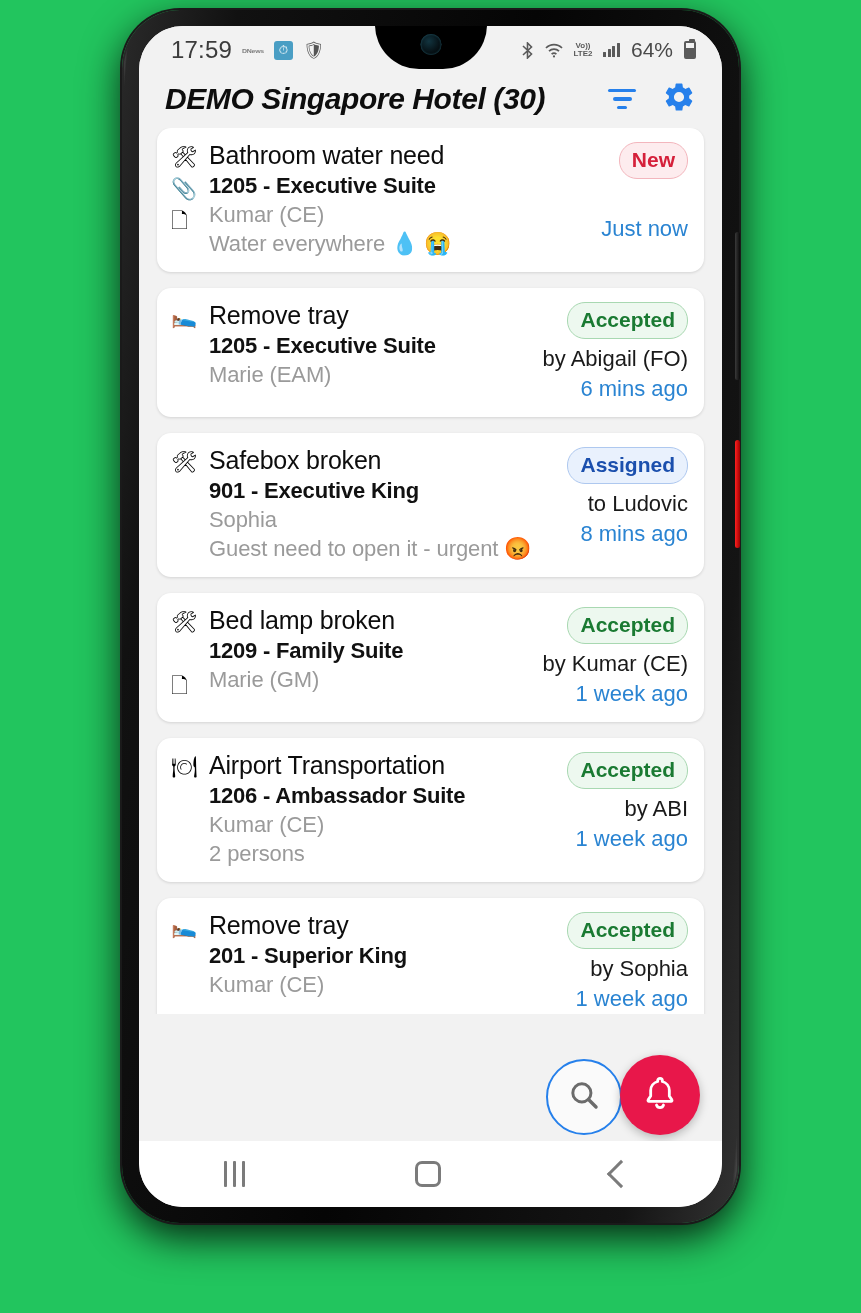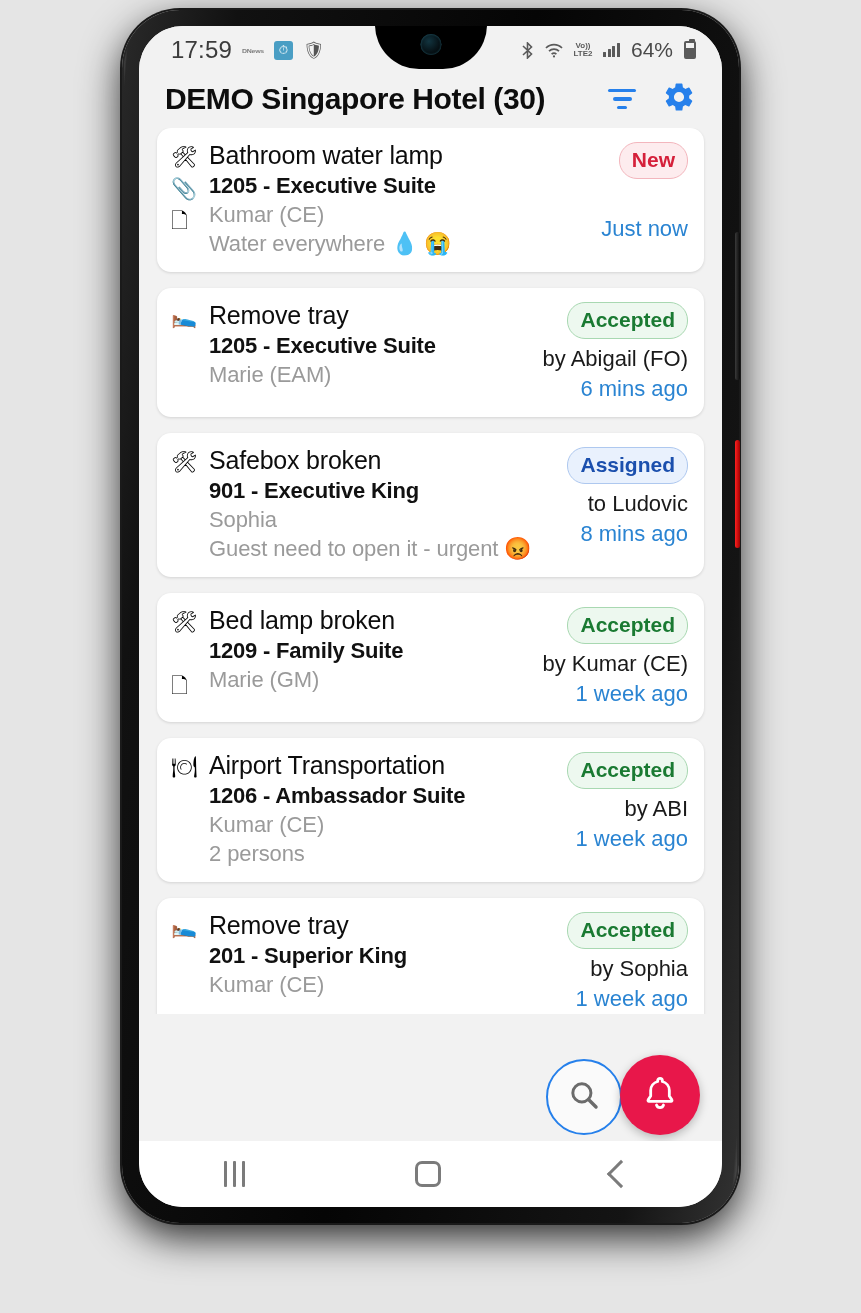--- a/index.html
+++ b/index.html
@@ -2,21 +2,21 @@
 <html><head>
 <meta charset="utf-8">
 <style>
   * { box-sizing: border-box; margin: 0; padding: 0; }
   html, body {
     width: 861px; height: 1313px;
     background: #000;
     font-family: "Liberation Sans", sans-serif;
     overflow: hidden;
   }
-  #stage { position: relative; width: 861px; height: 1313px; background: #e5e5e5; }
+  #stage { position: relative; width: 861px; height: 1313px; background: #22c55e; }
 
   
   .phone-frame {
     position: absolute;
     left: 122px; top: 10px;
     width: 617px; height: 1213px;
     border-radius: 58px;
     background: linear-gradient(100deg,#2a2a2a 0%,#111 14%,#050505 50%,#141414 86%,#333 100%);
     box-shadow: 0 0 0 2px #1a1a1a, 0 14px 40px rgba(0,0,0,.85);
   }
@@ -105,20 +105,21 @@
 
   
   .app-header {
     display: flex; align-items: center; justify-content: space-between;
     padding: 6px 26px 10px 26px;
     background: #f2f2f2;
   }
   .app-title {
     font-size: 30px; font-weight: 700; color: #0d0d0d; letter-spacing: -.4px;
     white-space: nowrap;
+    font-style: italic;
   }
   .hdr-actions { display: flex; align-items: center; gap: 26px; }
   .icon-btn { display:flex; align-items:center; justify-content:center; cursor:pointer; }
   .filter-icon { display: flex; flex-direction: column; align-items: center; gap: 5px; }
   .filter-icon span { display: block; height: 3.5px; background: #2680eb; border-radius: 2px; }
   .filter-icon span:nth-child(1){ width: 28px; }
   .filter-icon span:nth-child(2){ width: 19px; }
   .filter-icon span:nth-child(3){ width: 10px; }
 
   
@@ -300,21 +301,21 @@
 
     <div class="list">
 
       <div class="card">
         <div class="card-icons">
           <span class="c-ic">🛠</span>
           <span class="c-ic">📎</span>
           <span class="c-ic">🗋</span>
         </div>
         <div class="card-main">
-          <div class="c-title">Bathroom water lamp</div>
+          <div class="c-title">Bathroom water need</div>
           <div class="c-room">1205 - Executive Suite</div>
           <div class="c-person">Kumar (CE)</div>
           <div class="c-note">Water everywhere 💧 😭</div>
         </div>
         <div class="card-right">
           <span class="badge new">New</span>
           <span class="c-by spacer">&nbsp;</span>
           <span class="c-time">Just now</span>
         </div>
       </div>

